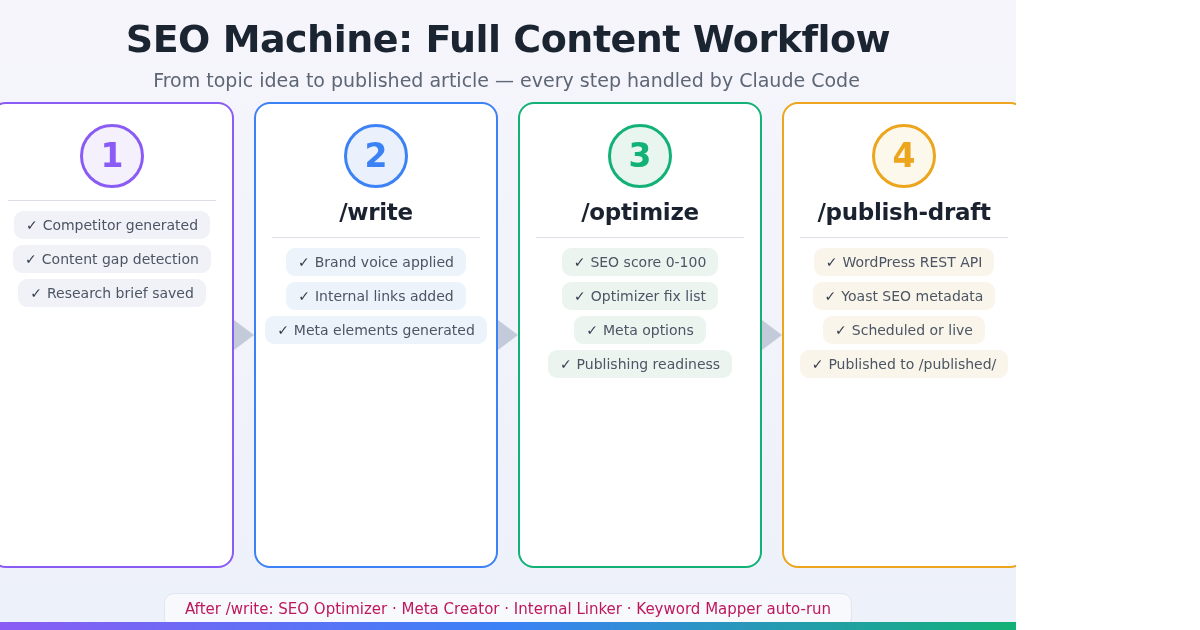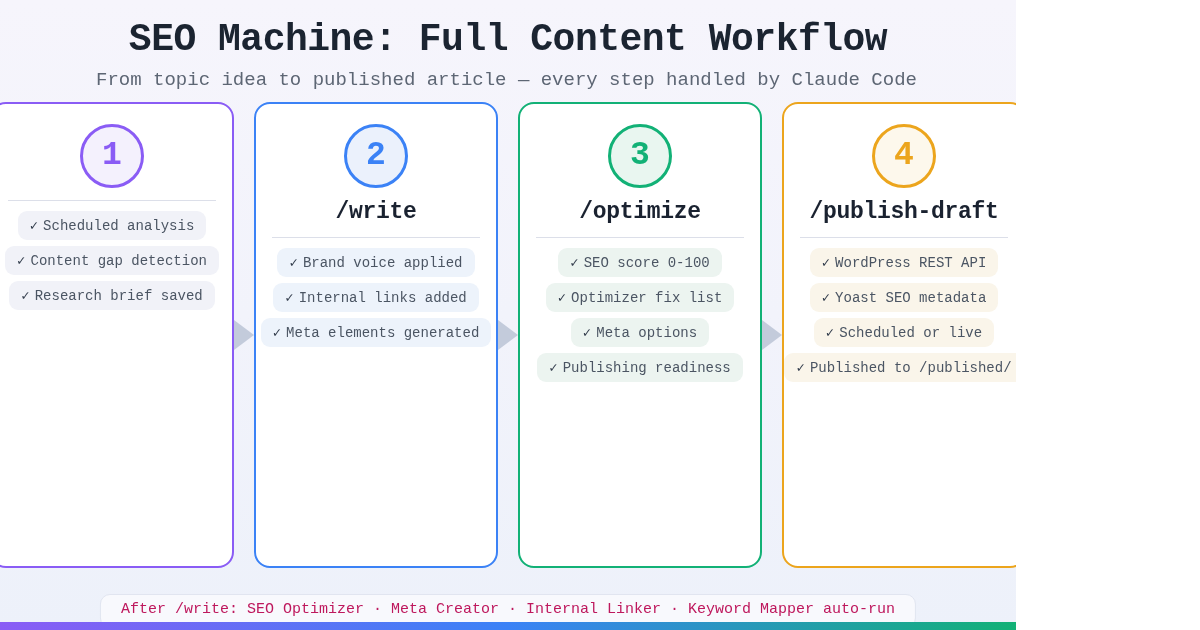--- a/index.html
+++ b/index.html
@@ -4,21 +4,20 @@
 <style>
   html, body { margin: 0; padding: 0; }
   body { font-family: "DejaVu Sans", "Liberation Sans", sans-serif; }
 
   .page {
     position: relative;
     width: 1016px;
     height: 630px;
     overflow: hidden;
     background: linear-gradient(180deg, #f6f5fc 0%, #f2f3fb 50%, #edf1fa 100%);
-    font-family: Liberation Mono, monospace;
   }
 
   
   .header { text-align: center; padding-top: 18px; }
   .title {
     margin: 0;
     font-size: 38px;
     font-weight: 800;
     letter-spacing: -0.5px;
     color: #1b2431;
@@ -150,21 +149,21 @@
   </header>
 
   <main class="cards">
 
     <section class="card" style="--accent: #8a5cf5; --circleBg: #f4f1fd; --itemBg: #f1f2f8;">
       <div class="circle">
         <span>1</span>
       </div>
       <div class="divider"></div>
       <ul class="items">
-        <li class="item"><span class="check">✓</span><span>Scheduled analysis</span></li>
+        <li class="item"><span class="check">✓</span><span>Competitor generated</span></li>
         <li class="item"><span class="check">✓</span><span>Content gap detection</span></li>
         <li class="item"><span class="check">✓</span><span>Research brief saved</span></li>
       </ul>
     </section>
 
     <div class="arrow"></div>
 
     <section class="card" style="--accent: #3b82f6; --circleBg: #ebf1fc; --itemBg: #edf3fb;">
       <div class="circle">
         <span>2</span>

